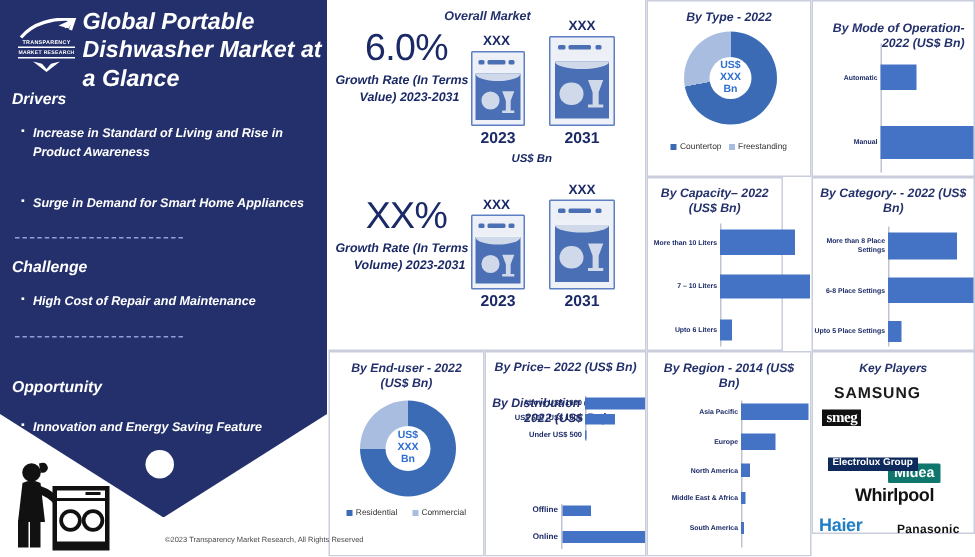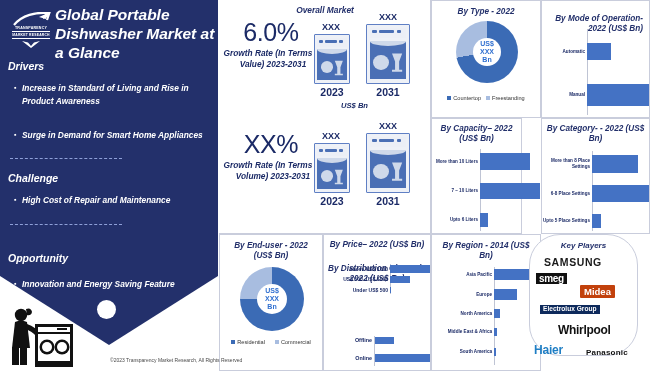--- a/index.html
+++ b/index.html
@@ -102,21 +102,21 @@
   .hb-bar{position:absolute;left:0;top:0;height:100%;background:#4472c4;}
   .axis{position:absolute;width:1px;background:#bfc4d4;}
 
   
   .kp{position:absolute;}
   .kp-title{position:absolute;width:100%;text-align:center;font-size:8px;font-weight:bold;
     font-style:italic;color:#23306b;}
   .brand{position:absolute;font-weight:bold;}
   .brand-samsung{font-size:10.5px;letter-spacing:.6px;color:#1a1a1a;}
   .brand-smeg{background:#101010;color:#fff;font-size:10px;padding:0 3px;letter-spacing:-.3px;}
-  .brand-midea{background:#c2410c;color:#fff;font-size:9.5px;padding:1px 4px;border-radius:1px;}
+  .brand-midea{background:#0f766e;color:#fff;font-size:9.5px;padding:1px 4px;border-radius:1px;margin-top:24px;}
   .brand-electrolux{background:#0e2a5c;color:#fff;font-size:6.6px;padding:1px 3px;line-height:1.05;}
   .brand-whirlpool{font-size:12px;color:#111;letter-spacing:-.3px;}
   .brand-haier{font-size:12px;color:#1f7ec4;letter-spacing:-.2px;}
   .brand-panasonic{font-size:8px;color:#111;letter-spacing:.2px;}
 
   .copyright{
     position:absolute;left:110px;top:357px;font-size:5px;color:#4a4a4a;z-index:6;
   }
 </style>
 </head>
@@ -445,24 +445,24 @@
         </div>
     </div>
     <div class="hb-row" style="left:0;top:113px;width:110px;height:8px;">
       <div class="hb-label" style="width:60px;padding-right:2px;">South America</div>
       <div class="hb-track" style="width:45px;">
           <div class="hb-bar" style="width:5%;"></div>
         </div>
     </div>
   </div>
 
-  <div class="card kp" style="left:529px;top:234px;width:109px;height:122px;border-radius:31px;">
+  <div class="card kp" style="left:541px;top:234px;width:109px;height:122px;">
     <div class="kp-title" style="top:6px;">Key Players</div>
     <div class="brand brand-samsung" style="left:14px;top:21px;">SAMSUNG</div>
-    <div class="brand brand-smeg" style="left:6px;top:38px;">smeg</div>
+    <div class="brand brand-smeg" style="left:6px;top:38px;font-family:Liberation Serif, serif;">smeg</div>
     <div class="brand brand-midea" style="left:50px;top:50px;">Midea</div>
     <div class="brand brand-electrolux" style="left:10px;top:70px;">Electrolux Group</div>
     <div class="brand brand-whirlpool" style="left:28px;top:88px;">Whirlpool</div>
     <div class="brand brand-haier" style="left:4px;top:108px;">Haier</div>
     <div class="brand brand-panasonic" style="left:56px;top:113px;">Panasonic</div>
   </div>
 
 </div>
 
 </body></html>

